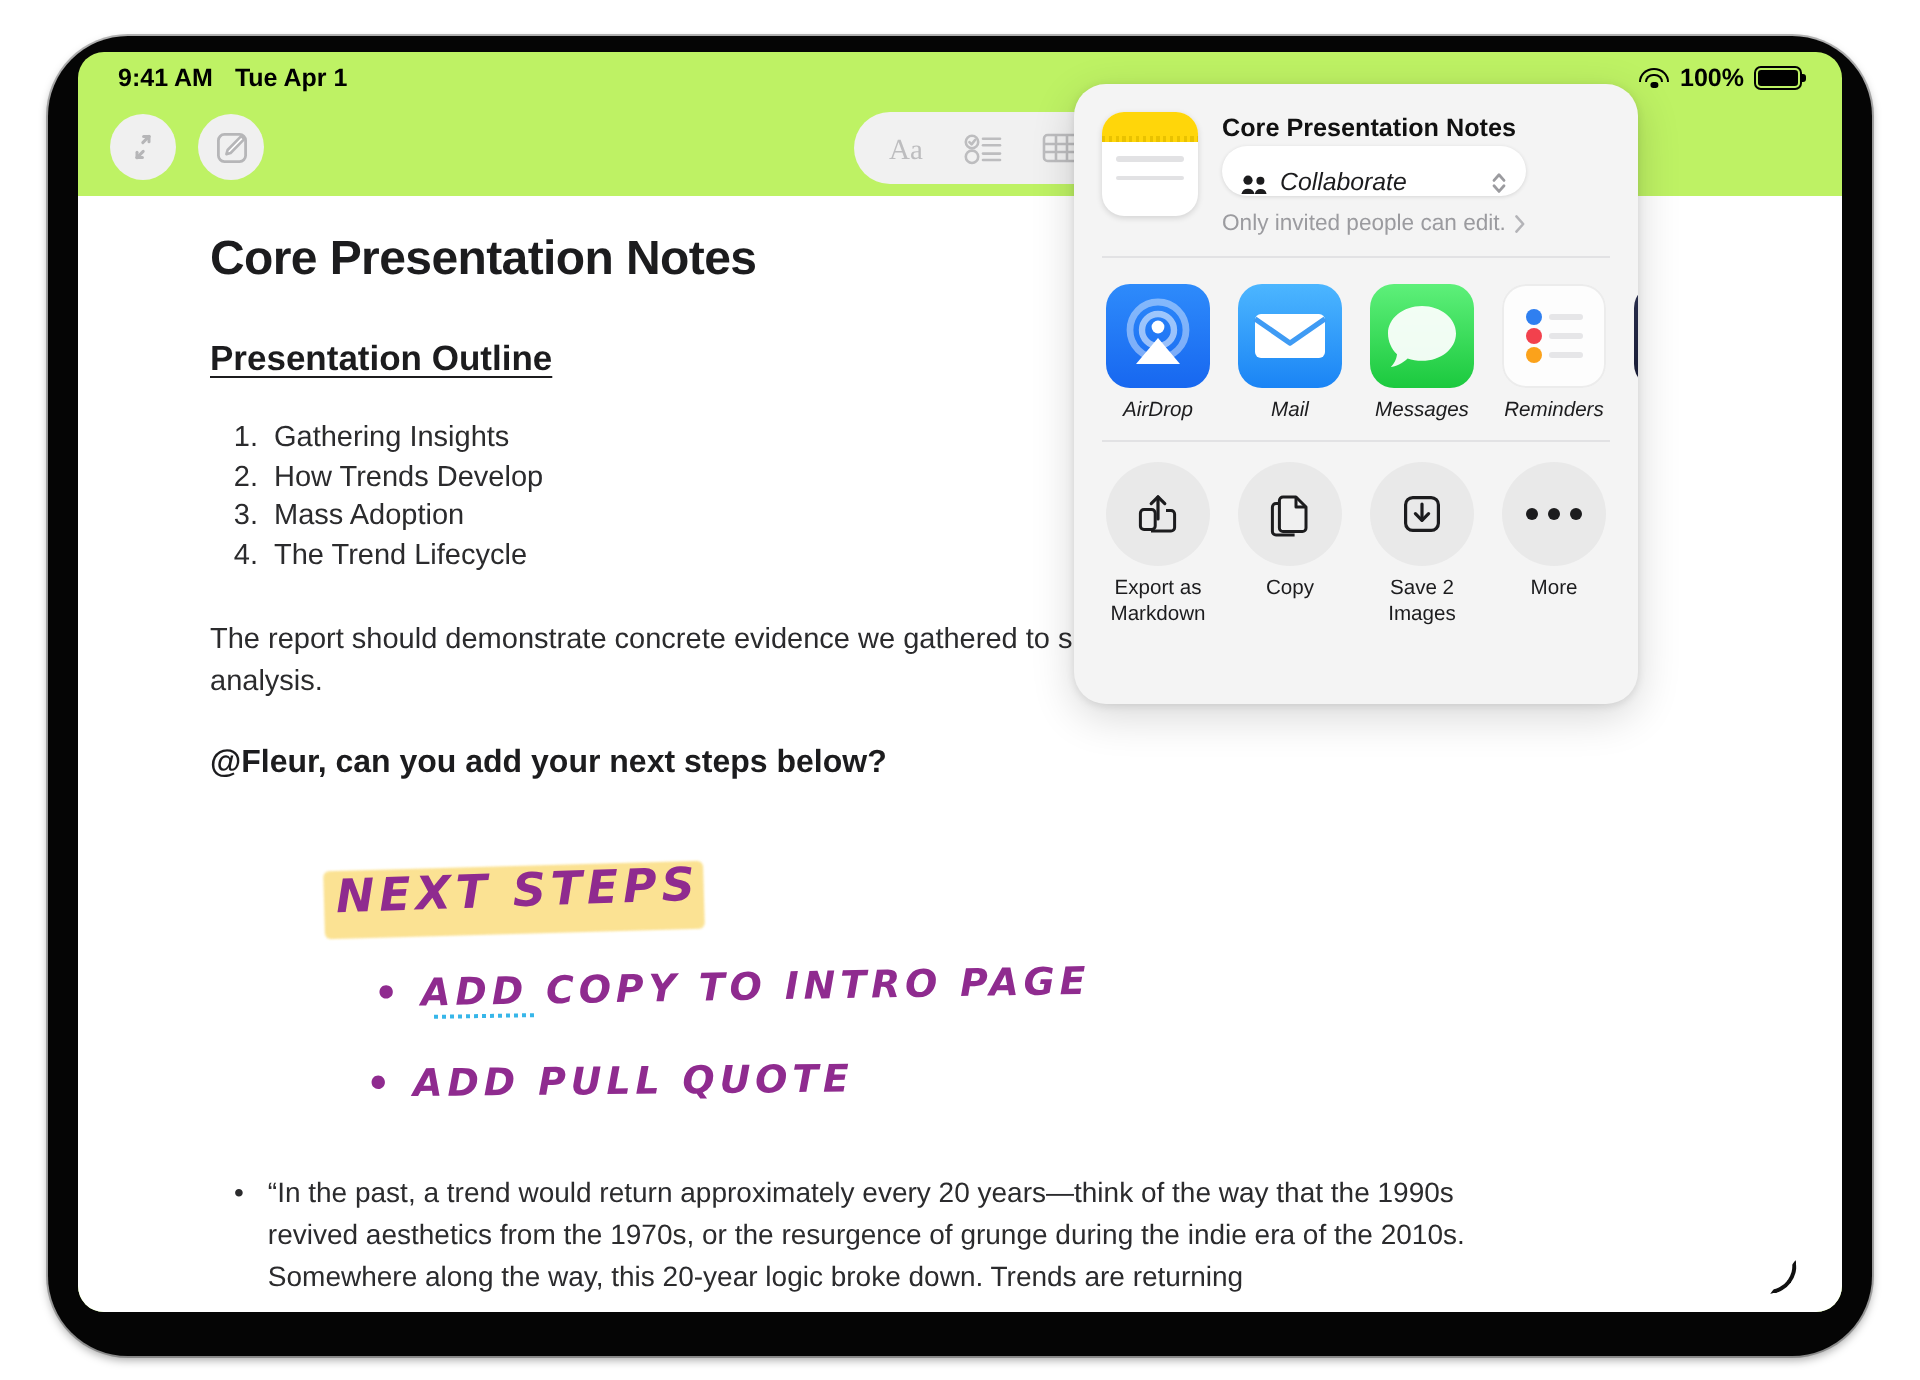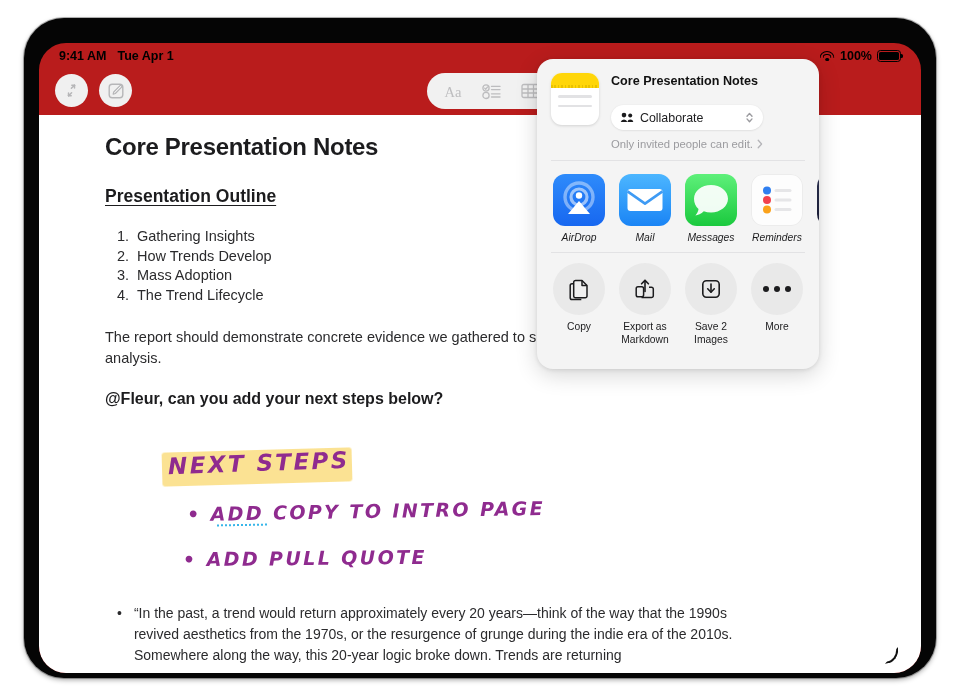--- a/index.html
+++ b/index.html
@@ -13,24 +13,24 @@
 
   
   .device {
     position: absolute; left: 24px; top: 18px;
     width: 912px; height: 660px;
     background: #050505;
     border-radius: 40px;
     box-shadow: 0 2px 5px rgba(0,0,0,.35), 0 0 0 1px #b9b9b9;
   }
   .device-inner {
-    position: absolute; left: 15px; top: 25px;
+    position: absolute; left: 15px; top: 8px;
     width: 882px; height: 630px;
-    background: #b91c1c;
-    border-radius: 27px;
+    background: #bef264;
+    border-radius: 13px;
     overflow: hidden;
   }
 
   
   .statusbar {
     position: absolute; left: 0; top: 0; width: 882px; height: 26px;
     display: flex; align-items: center; justify-content: space-between;
     padding: 0 20px;
     font-size: 12.5px; font-weight: bold; color: #000;
   }
@@ -174,24 +174,25 @@
     background: repeating-linear-gradient(to right, #e9c200 0 1.6px, transparent 1.6px 3.4px);
   }
   .notes-thumb .ln {
     height: 2.5px; background: #e2e2e4; border-radius: 2px; margin: 7px 7px 0 7px;
   }
   .sheet-head-txt { flex: 1; min-width: 0; padding-top: 1px; }
   .sheet-title {
     font-size: 12.6px; font-weight: bold; color: #111; white-space: nowrap;
   }
   .collab-pill {
-    margin-top: 17px; height: 25px; width: 152px;
+    margin-top: 2px; height: 25px; width: 152px;
     background: #fff; border-radius: 13px;
-    display: flex; align-items: center; gap: 6px; padding: 0 9px;
+    display: flex; align-items: flex-end; gap: 6px; padding: 0 9px;
     box-shadow: 0 .5px 2px rgba(0,0,0,.12);
+    font-style: italic;
   }
   .collab-pill .lab { flex: 1; font-size: 12.4px; color: #1c1c1e; }
   .sheet-sub {
     margin-top: 8px; font-size: 11.3px; color: #9b9b9f;
     display: flex; align-items: center; gap: 4px;
   }
   .sheet-div { height: 1px; background: #e2e2e4; margin: 0 14px; }
 
   .row-apps { display: flex; padding: 13px 0 9px 16px; gap: 14px; }
   .app { width: 52px; flex: 0 0 auto; text-align: center; font-style: italic; }
@@ -417,38 +418,38 @@
             <div class="app-ico ic-clipped"></div>
           </div>
         </div>
 
         <div class="sheet-div"></div>
 
         <div class="row-acts">
           <div class="act">
             <div class="act-ico">
               <svg width="26" height="26" viewBox="0 0 26 26">
-                <path d="M9.5 4.5 H16 L21 9.5 V20 a1.8 1.8 0 0 1-1.8 1.8 H9.5 A1.8 1.8 0 0 1 7.7 20 V6.3 A1.8 1.8 0 0 1 9.5 4.5 Z" fill="#f0f0f0" stroke="#1c1c1e" stroke-width="1.5" stroke-linejoin="round"></path>
-                <path d="M16 4.5 V9.5 H21" fill="none" stroke="#1c1c1e" stroke-width="1.5" stroke-linejoin="round"></path>
-                <path d="M7.7 7.8 H6 A1.8 1.8 0 0 0 4.2 9.6 V21.7 A1.8 1.8 0 0 0 6 23.5 H15.3" fill="none" stroke="#1c1c1e" stroke-width="1.5" stroke-linejoin="round"></path>
-              </svg>
-            </div>
-            <div class="act-lab">Copy</div>
-          </div>
-
-          <div class="act">
-            <div class="act-ico">
-              <svg width="26" height="26" viewBox="0 0 26 26">
                 <path d="M9.5 21.5 H19.5 a1.8 1.8 0 0 0 1.8-1.8 V13 a1.8 1.8 0 0 0-1.8-1.8 H17" fill="none" stroke="#1c1c1e" stroke-width="1.5" stroke-linejoin="round"></path>
                 <path d="M6 10.8 H9.8 A1.8 1.8 0 0 1 11.6 12.6 V19 A1.8 1.8 0 0 1 9.8 20.8 H6 A1.8 1.8 0 0 1 4.2 19 V12.6 A1.8 1.8 0 0 1 6 10.8 Z" fill="#ececec" stroke="#1c1c1e" stroke-width="1.5" stroke-linejoin="round"></path>
                 <path d="M13 15.5 V4.5" fill="none" stroke="#1c1c1e" stroke-width="1.6" stroke-linecap="round"></path>
                 <path d="M9.6 7.8 L13 4.4 L16.4 7.8" fill="none" stroke="#1c1c1e" stroke-width="1.6" stroke-linecap="round" stroke-linejoin="round"></path>
               </svg>
             </div>
             <div class="act-lab">Export as Markdown</div>
+          </div>
+
+          <div class="act">
+            <div class="act-ico">
+              <svg width="26" height="26" viewBox="0 0 26 26">
+                <path d="M9.5 4.5 H16 L21 9.5 V20 a1.8 1.8 0 0 1-1.8 1.8 H9.5 A1.8 1.8 0 0 1 7.7 20 V6.3 A1.8 1.8 0 0 1 9.5 4.5 Z" fill="#f0f0f0" stroke="#1c1c1e" stroke-width="1.5" stroke-linejoin="round"></path>
+                <path d="M16 4.5 V9.5 H21" fill="none" stroke="#1c1c1e" stroke-width="1.5" stroke-linejoin="round"></path>
+                <path d="M7.7 7.8 H6 A1.8 1.8 0 0 0 4.2 9.6 V21.7 A1.8 1.8 0 0 0 6 23.5 H15.3" fill="none" stroke="#1c1c1e" stroke-width="1.5" stroke-linejoin="round"></path>
+              </svg>
+            </div>
+            <div class="act-lab">Copy</div>
           </div>
 
           <div class="act">
             <div class="act-ico">
               <svg width="26" height="26" viewBox="0 0 26 26">
                 <rect x="4.8" y="4.8" width="16.4" height="16.4" rx="3.6" fill="none" stroke="#1c1c1e" stroke-width="1.6"></rect>
                 <path d="M13 8 V16" fill="none" stroke="#1c1c1e" stroke-width="1.6" stroke-linecap="round"></path>
                 <path d="M9.7 12.8 L13 16.2 L16.3 12.8" fill="none" stroke="#1c1c1e" stroke-width="1.6" stroke-linecap="round" stroke-linejoin="round"></path>
               </svg>
             </div>

